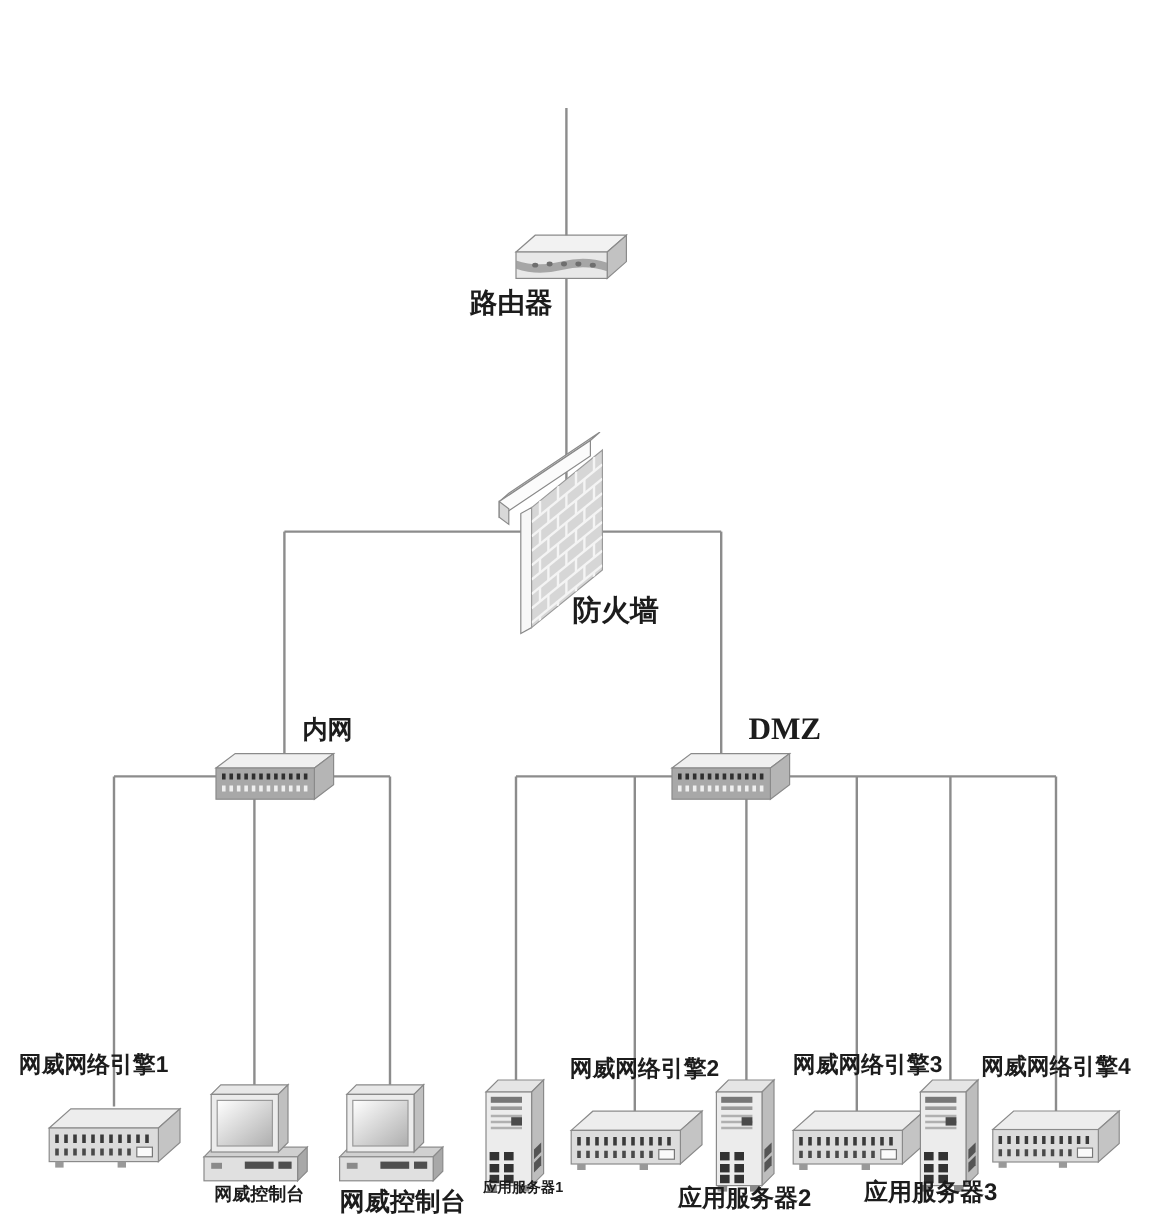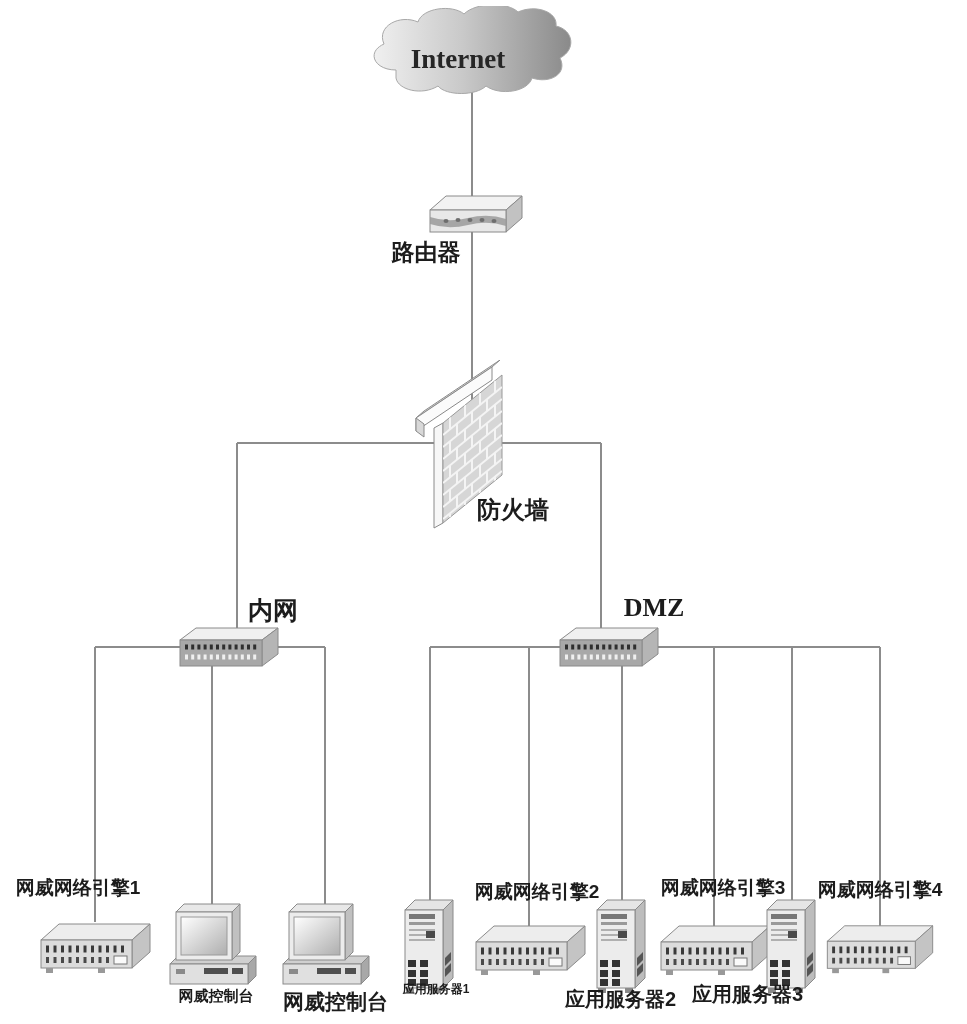--- a/index.html
+++ b/index.html
@@ -35,36 +35,20 @@
     <line class="edge" x1="325" y1="647" x2="325" y2="910"></line>
     <line class="edge" x1="430" y1="647" x2="880" y2="647"></line>
     <line class="edge" x1="430" y1="647" x2="430" y2="903"></line>
     <line class="edge" x1="529" y1="647" x2="529" y2="926"></line>
     <line class="edge" x1="622" y1="660" x2="622" y2="903"></line>
     <line class="edge" x1="714" y1="647" x2="714" y2="926"></line>
     <line class="edge" x1="792" y1="647" x2="792" y2="903"></line>
     <line class="edge" x1="880" y1="647" x2="880" y2="926"></line>
   </svg>
 
-  <div class="node" style="left:360px;top:6px">
-    <svg width="214" height="92" viewBox="0 0 214 92">
-      <defs>
-        <linearGradient id="cloudGrad" x1="0" y1="0" x2="1" y2="0">
-          <stop offset="0" stop-color="#f0f0f0"></stop>
-            <stop offset="0.45" stop-color="#c9c9c9"></stop>
-            <stop offset="1" stop-color="#8a8a8a"></stop>
-        </linearGradient>
-      </defs>
-      <path d="M 36,64 C 14,64 6,46 24,38 C 16,20 40,8 58,16 C 62,2 92,-2 104,8
-               C 116,-4 148,-4 158,6 C 176,-2 198,6 196,20 C 214,24 216,44 200,52
-               C 208,68 190,78 172,72 C 168,86 140,90 126,80 C 116,90 86,90 78,80
-               C 62,90 38,84 36,72 Z" fill="url(#cloudGrad)" stroke="#a8a8a8" stroke-width="1"></path>
-      <text x="98" y="62" text-anchor="middle" font-family="Liberation Serif, serif" font-size="27" font-weight="bold" fill="#262626">Internet</text>
-    </svg>
-  </div>
 
   <div class="node" style="left:428px;top:192px">
     <svg width="96" height="46" viewBox="0 0 96 46">
       <polygon class="dev" points="2,18 18,4 94,4 78,18" fill="#f2f2f2"></polygon>
       <polygon class="dev" points="78,40 78,18 94,4 94,26" fill="#c2c2c2"></polygon>
       <rect class="dev" x="2" y="18" width="76" height="22" fill="#e8e8e8"></rect>
       <path d="M2,25 Q20,31 40,26 Q60,21 78,27 L78,34 Q60,28 40,33 Q20,38 2,32 Z" fill="#9a9a9a" opacity="0.85"></path>
       <ellipse cx="18" cy="29" rx="2.5" ry="2" fill="#6e6e6e"></ellipse>
       <ellipse cx="30" cy="28" rx="2.5" ry="2" fill="#6e6e6e"></ellipse>
       <ellipse cx="42" cy="28" rx="2.5" ry="2" fill="#6e6e6e"></ellipse>
@@ -112,21 +96,21 @@
 
   <div class="node" style="left:176px;top:624px">
     <svg width="106" height="48" viewBox="0 0 106 48">
       <polygon class="dev" points="4,16 20,4 102,4 86,16" fill="#f0f0f0"></polygon>
       <polygon class="dev" points="86,42 86,16 102,4 102,30" fill="#b5b5b5"></polygon>
       <rect class="dev" x="4" y="16" width="82" height="26" fill="#a8a8a8"></rect>
       <line x1="9" y1="23" x2="83" y2="23" stroke="#2f2f2f" stroke-width="5" stroke-dasharray="3 3.2"></line>
       <line x1="9" y1="33" x2="83" y2="33" stroke="#efefef" stroke-width="5" stroke-dasharray="3 3.2"></line>
     </svg>
   </div>
-  <div class="node-label" style="left:243px;top:597px;width:60px;font-size:25px">内网</div>
+  <div class="node-label" style="left:243px;top:597px;width:60px;font-size:21px">内网</div>
 
   <div class="node" style="left:556px;top:624px">
     <svg width="106" height="48" viewBox="0 0 106 48">
       <polygon class="dev" points="4,16 20,4 102,4 86,16" fill="#f0f0f0"></polygon>
       <polygon class="dev" points="86,42 86,16 102,4 102,30" fill="#b5b5b5"></polygon>
       <rect class="dev" x="4" y="16" width="82" height="26" fill="#a8a8a8"></rect>
       <line x1="9" y1="23" x2="83" y2="23" stroke="#2f2f2f" stroke-width="5" stroke-dasharray="3 3.2"></line>
       <line x1="9" y1="33" x2="83" y2="33" stroke="#efefef" stroke-width="5" stroke-dasharray="3 3.2"></line>
     </svg>
   </div>
@@ -284,21 +268,21 @@
       <rect x="7" y="72" width="8" height="7" fill="#333"></rect>
         <rect x="19" y="72" width="8" height="7" fill="#333"></rect>
       <rect x="7" y="81" width="8" height="7" fill="#333"></rect>
         <rect x="19" y="81" width="8" height="7" fill="#333"></rect>
       <polygon points="44,60 50,54 50,62 44,68" fill="#555"></polygon>
       <polygon points="44,71 50,65 50,73 44,79" fill="#555"></polygon>
       <rect x="5" y="90" width="8" height="5" fill="#8a8a8a"></rect>
       <rect x="32" y="90" width="8" height="5" fill="#8a8a8a"></rect>
     </svg>
   </div>
-  <div class="node-label" style="left:690px;top:983px;width:115px;font-size:20px">应用服务器3</div>
+  <div class="node-label" style="left:718px;top:983px;width:115px;font-size:20px">应用服务器3</div>
 
   <div class="node-label" style="left:804px;top:880px;width:152px;font-size:19px">网威网络引擎4</div>
   <div class="node" style="left:824px;top:920px">
     <svg width="112" height="58" viewBox="0 0 115 60">
       <polygon class="dev" points="3,22 21,6 112,6 94,22" fill="#ededed"></polygon>
       <polygon class="dev" points="94,50 94,22 112,6 112,34" fill="#c4c4c4"></polygon>
       <rect class="dev" x="3" y="22" width="91" height="28" fill="#dcdcdc"></rect>
       <line x1="8" y1="31" x2="90" y2="31" stroke="#3a3a3a" stroke-width="7" stroke-dasharray="3 4.5"></line>
       <line x1="8" y1="42" x2="74" y2="42" stroke="#4a4a4a" stroke-width="6" stroke-dasharray="3 4.5"></line>
       <rect x="76" y="38" width="13" height="8" fill="#fafafa" stroke="#777"></rect>

